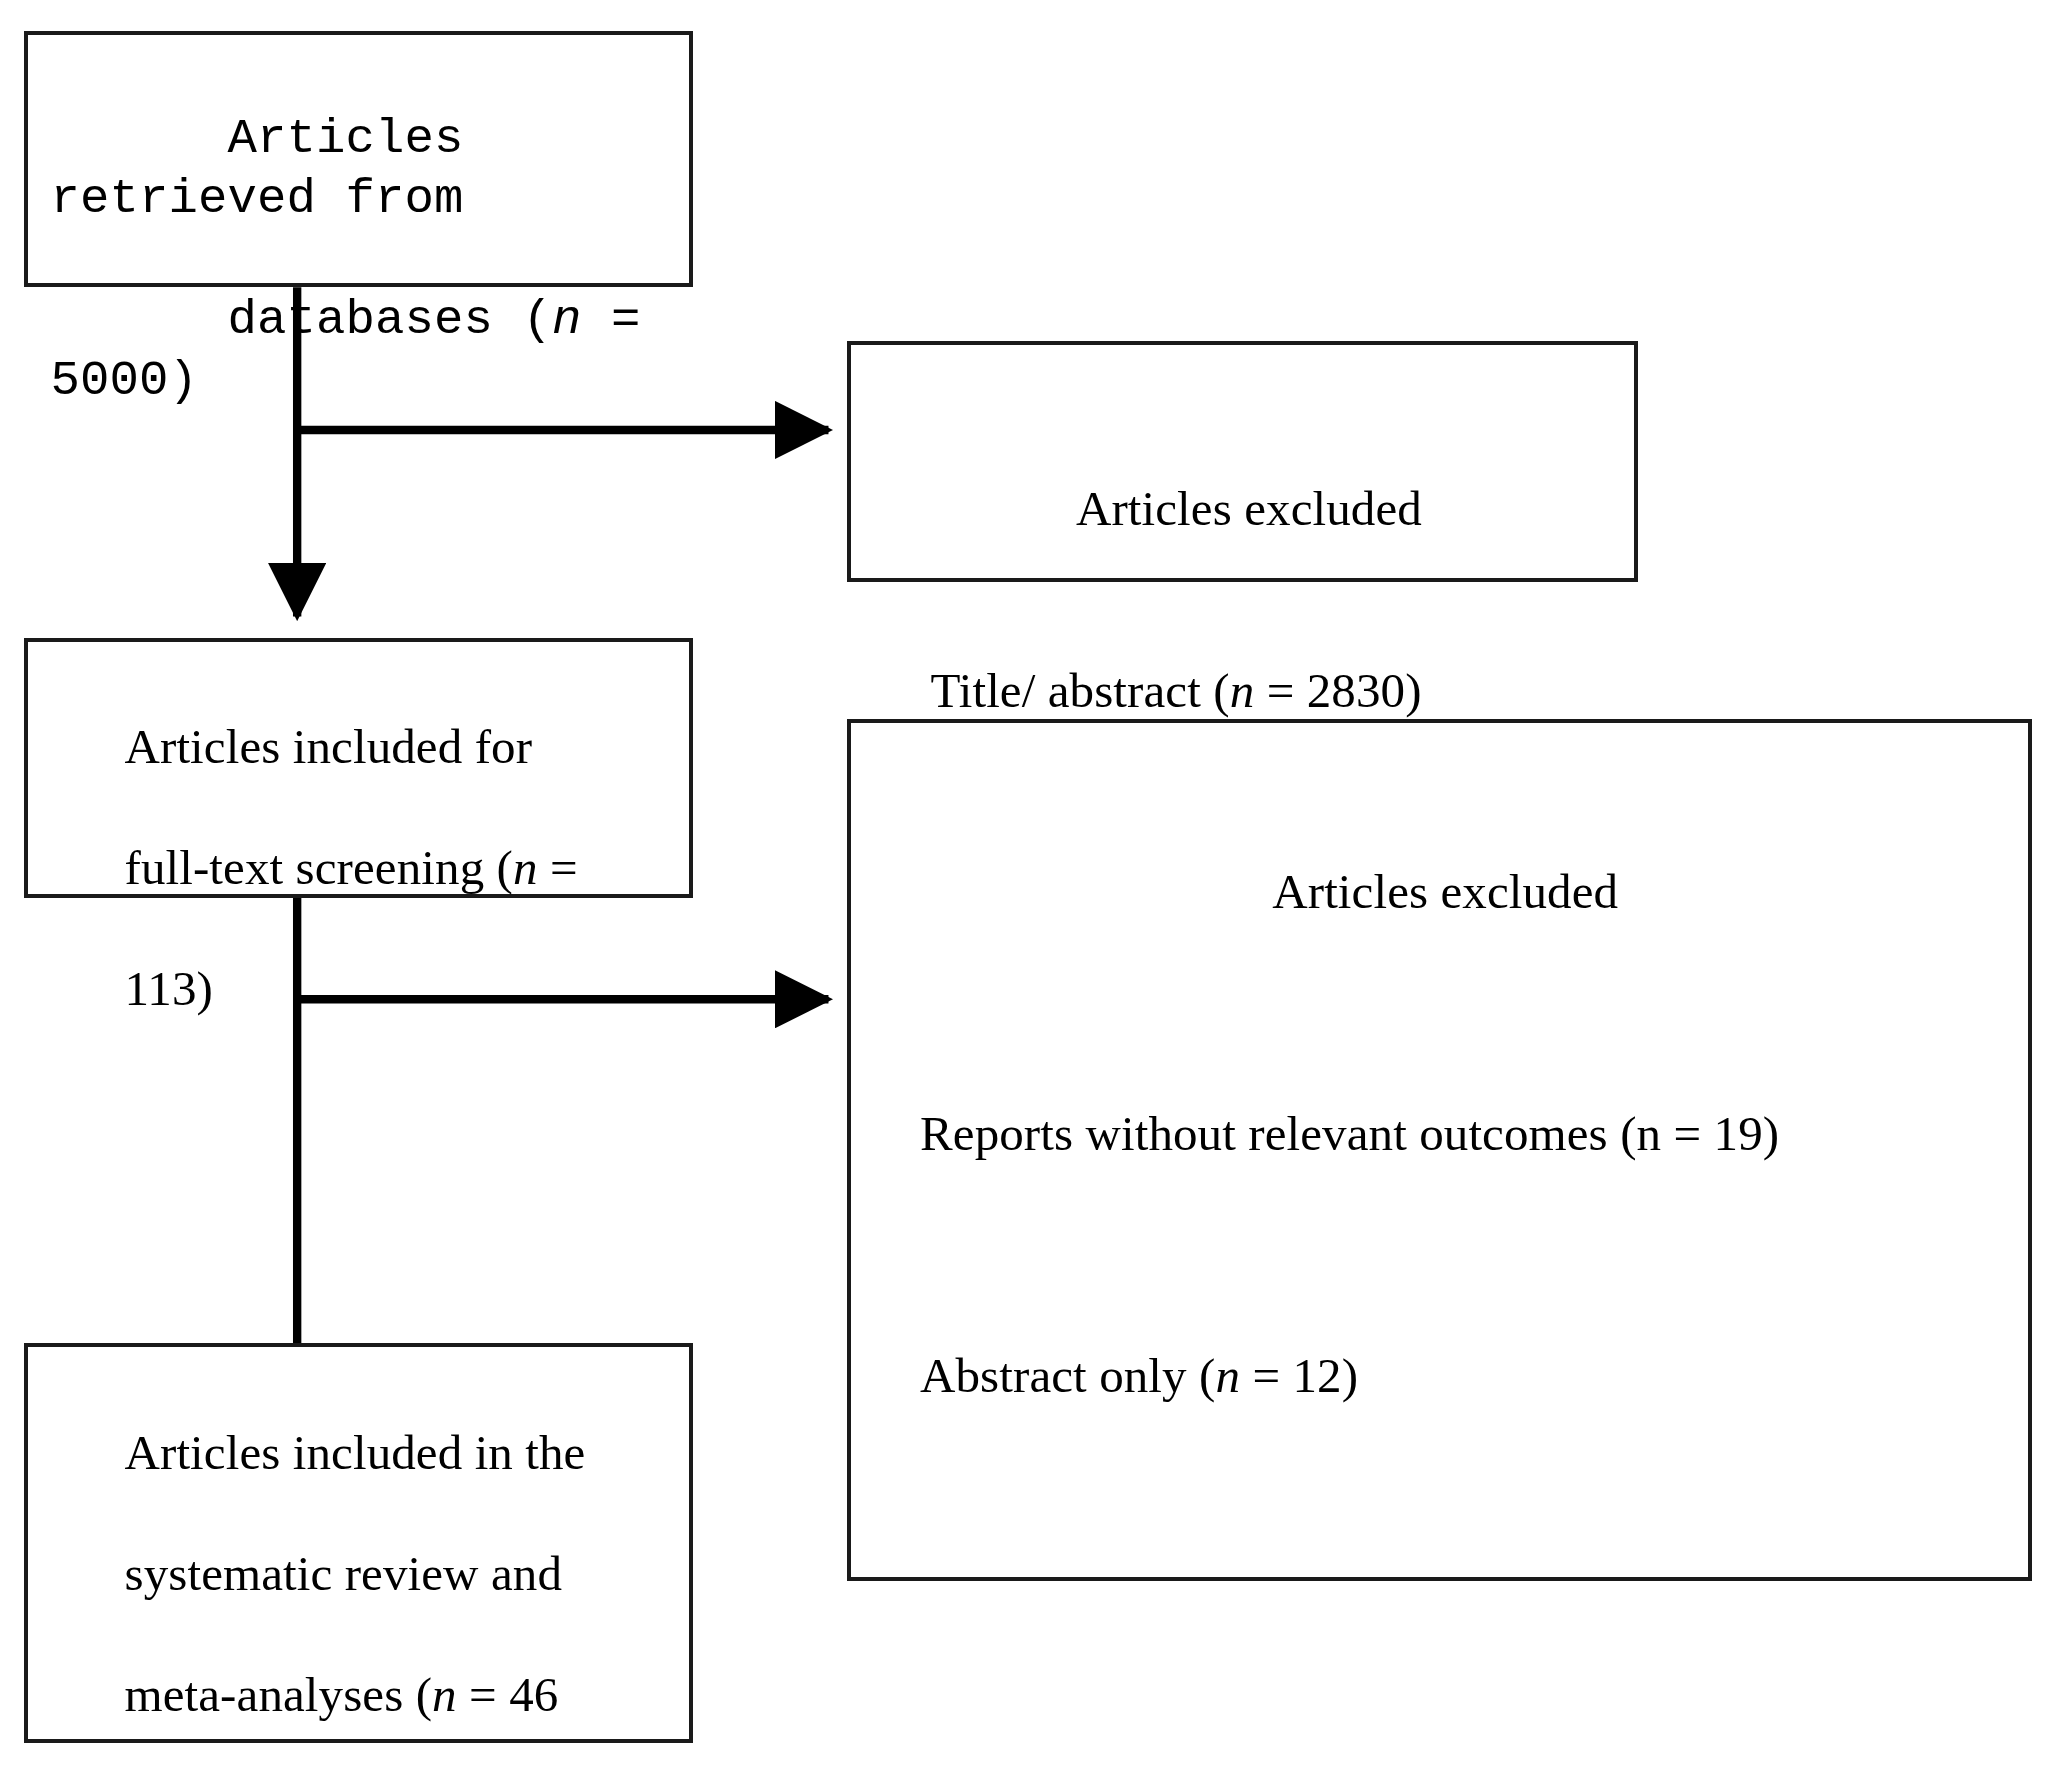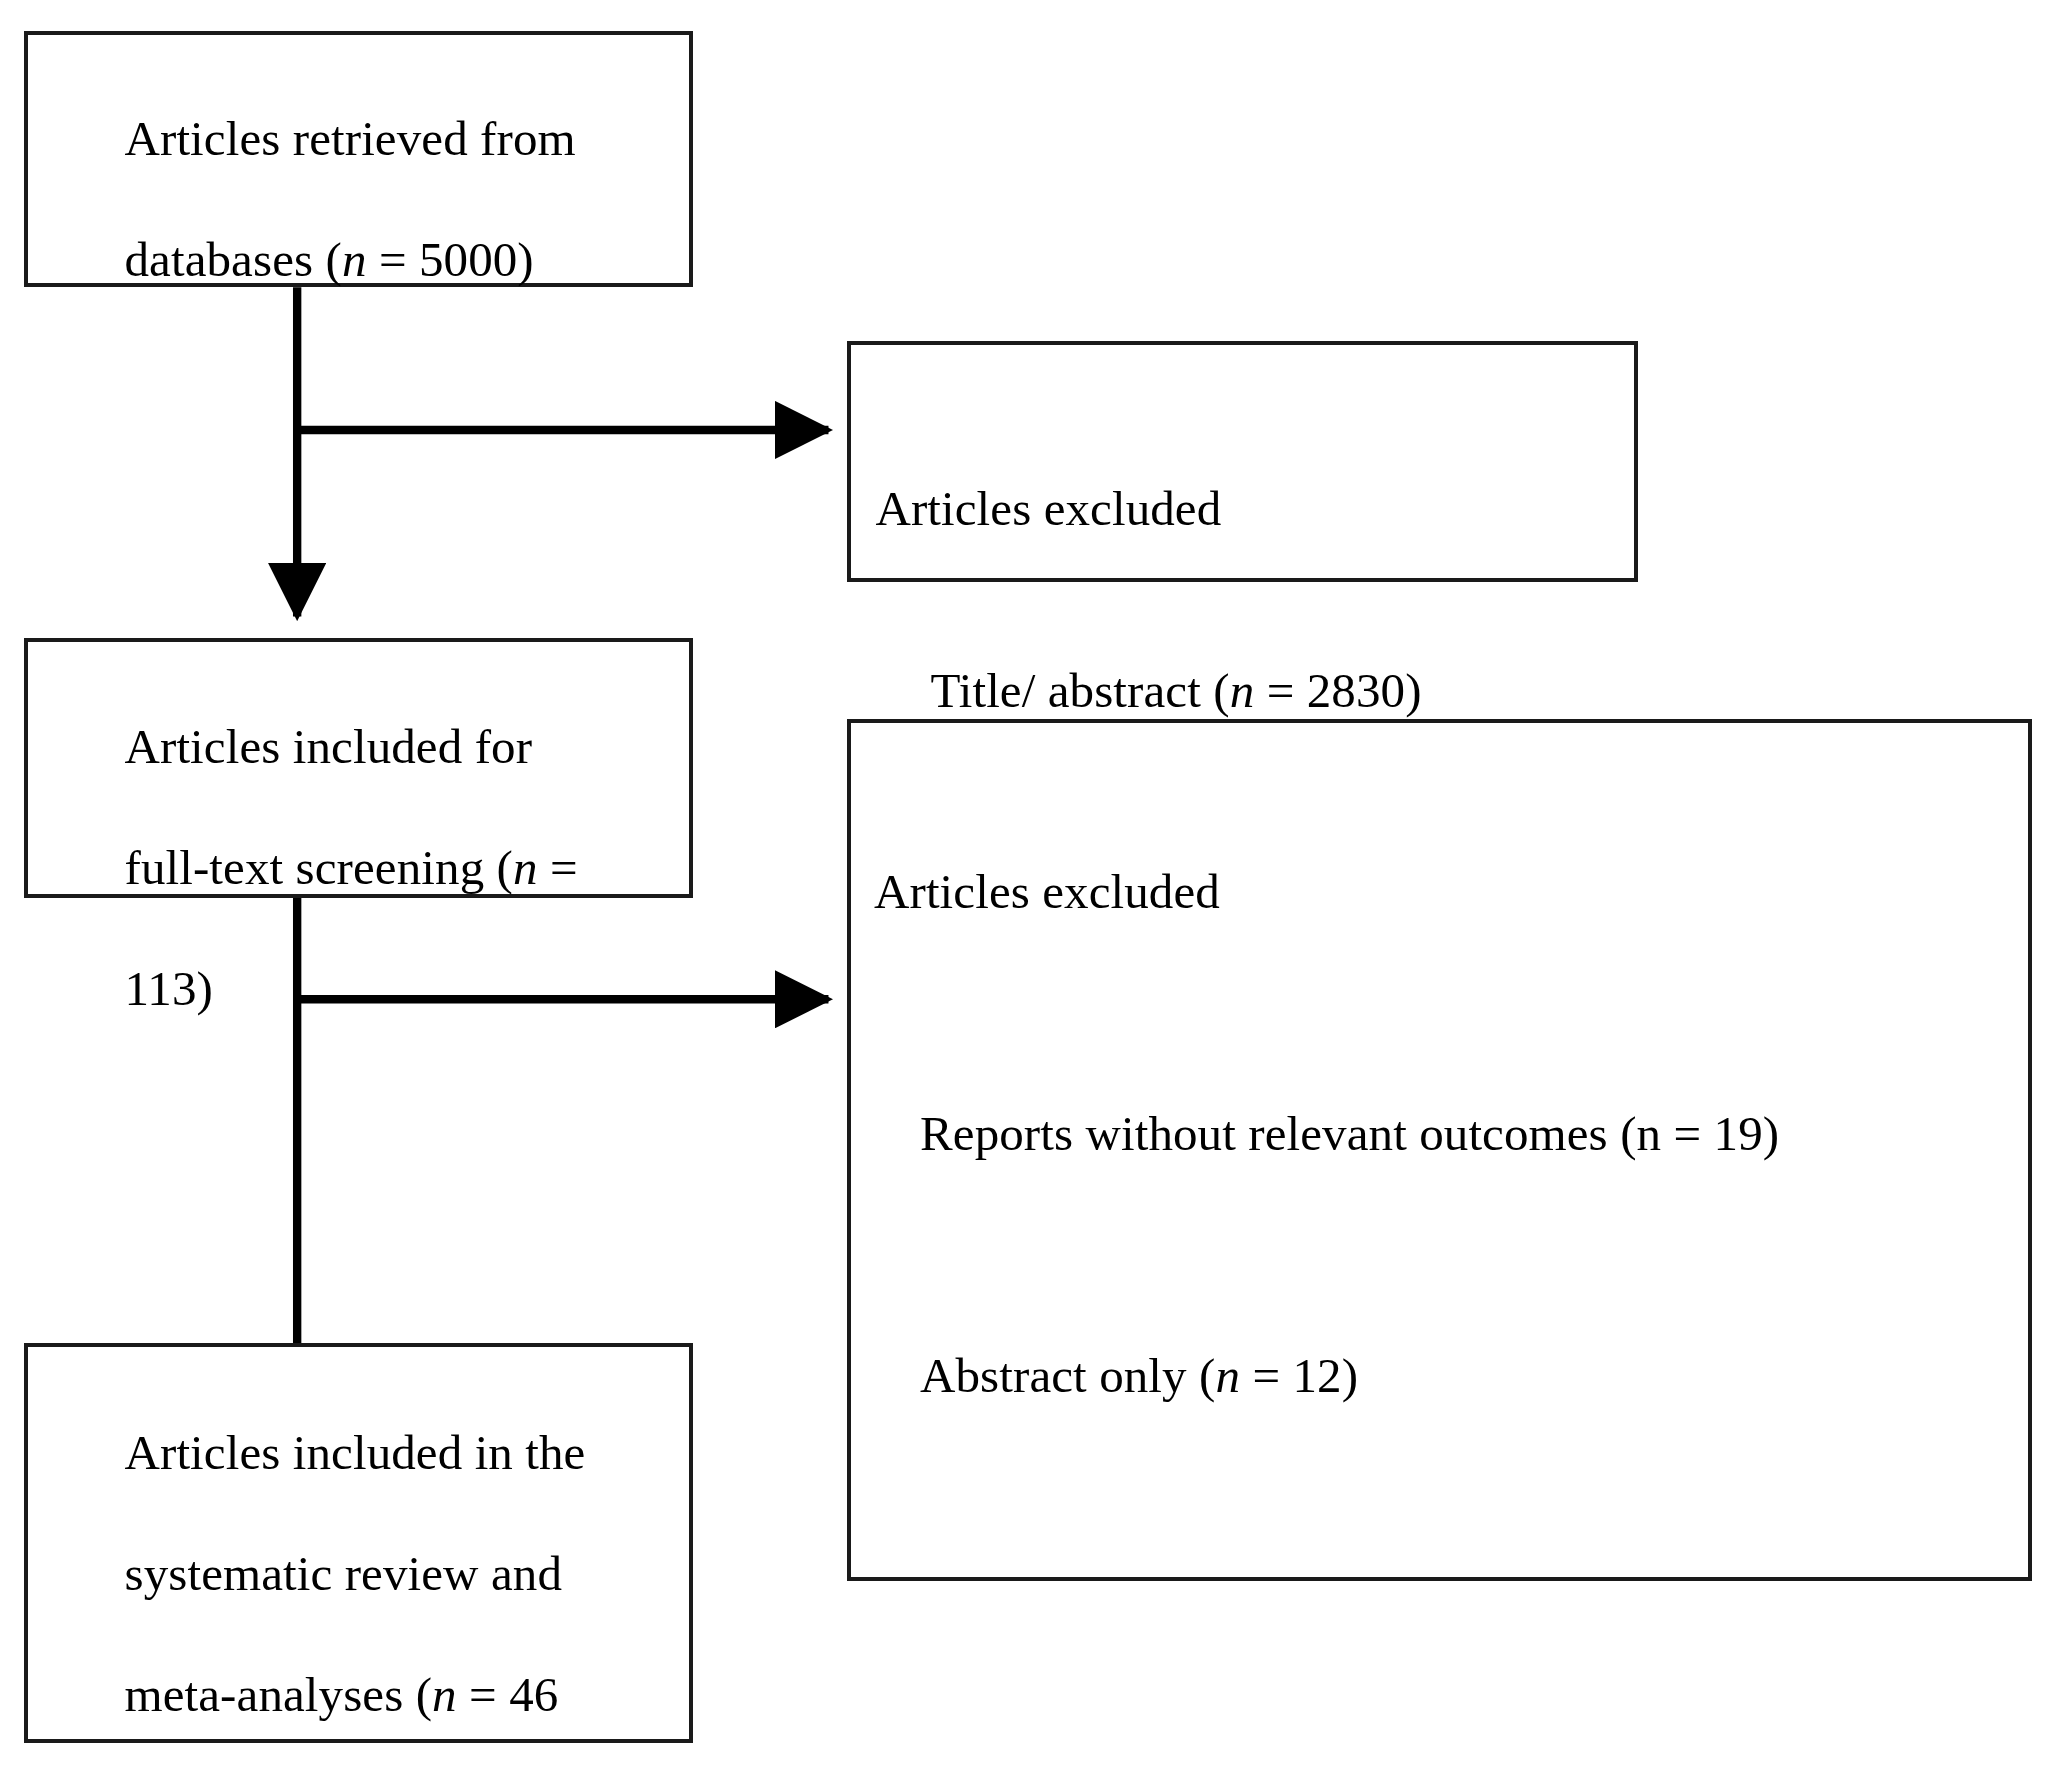--- a/index.html
+++ b/index.html
@@ -47,28 +47,28 @@
   }
   .box-text .it { font-style: italic; }
 
   
   #box-retrieved   { left: 24.4px;   top: 31px;   width: 669px; height: 256px; }
   #box-excluded-1  { left: 847px; top: 341px;  width: 791px; height: 241px; }
   #box-fulltext    { left: 24.4px;   top: 638px;  width: 669px; height: 260px; }
   #box-excluded-2  { left: 847px; top: 719px; width: 1185px; height: 862px; }
   #box-included    { left: 24.4px;   top: 1343px; width: 669px; height: 400px; }
 
-  #box-retrieved  .box-text { top: 13px; }
+  #box-retrieved  .box-text { top: 13px; font-family: Liberation Mono, monospace; }
   #box-excluded-1 .box-text { top: 13px; left: 24.4px; }
   #box-fulltext   .box-text { top: 14px; }
   #box-excluded-2 .box-text { top: 18px; left: 23px; }
   #box-included   .box-text { top: 15.4px; }
 
   
-  .excl-heading { display: block; }
+  .excl-heading { display: block; text-align: center; }
   .excl-item {
     display: block;
     padding-left: 0;
     text-indent: 46px;
   }
   #box-excluded-1 .excl-item { text-indent: 55px; }
 </style>
 </head>
 <body>
 

